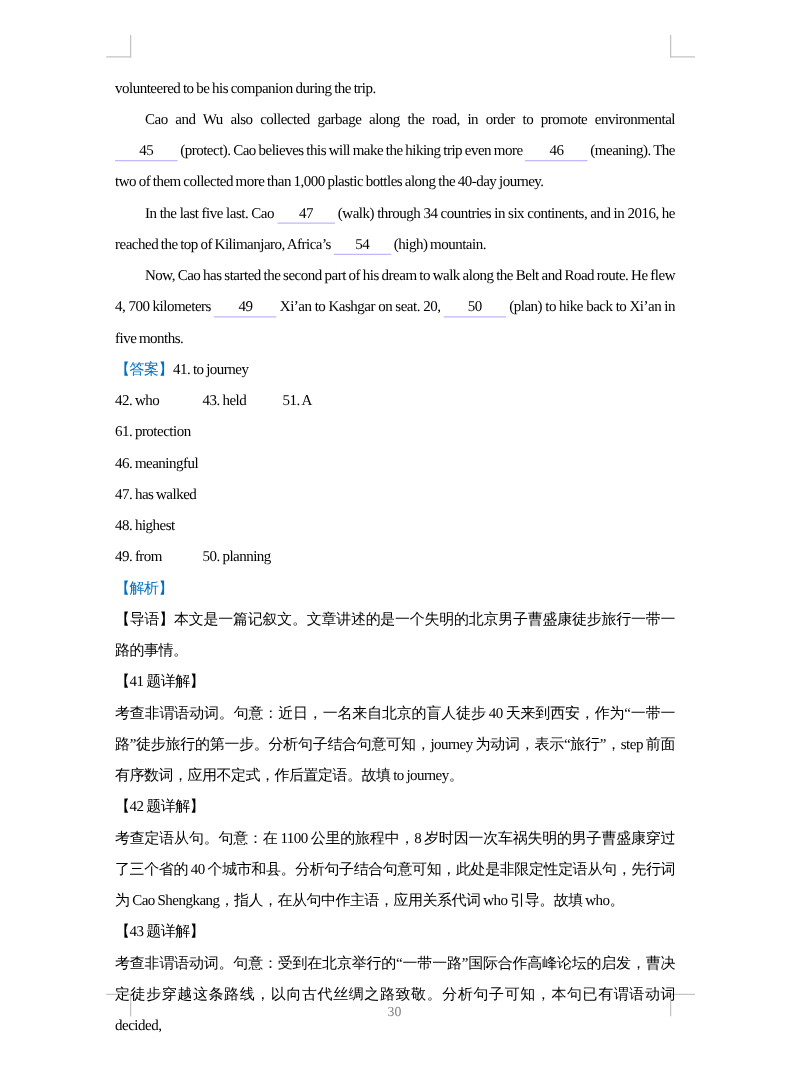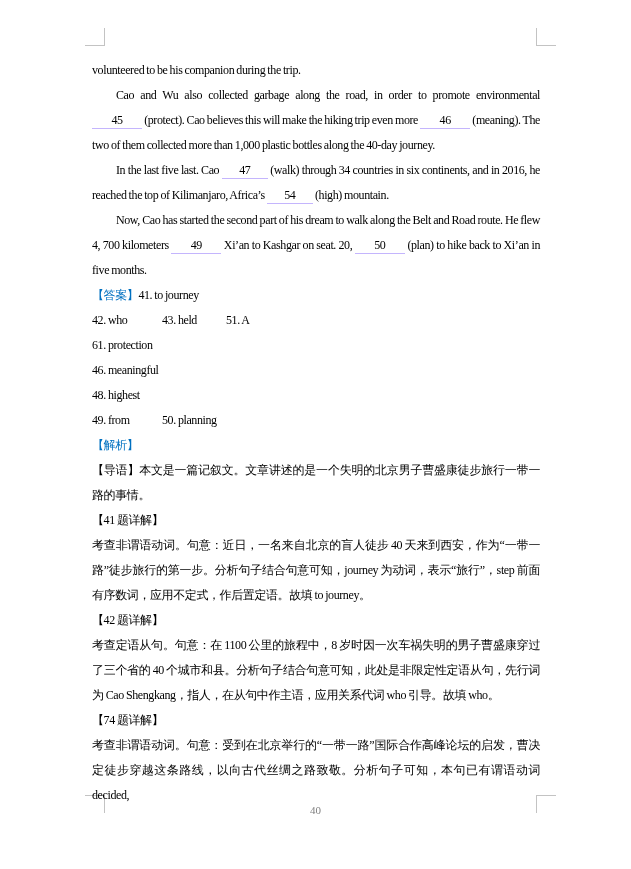--- a/index.html
+++ b/index.html
@@ -79,26 +79,27 @@
 
   <div class="content">
       <div class="para justify"><span class="seg-text">volunteered to be his companion during the trip.</span></div>
       <div class="para indent justify"><span class="seg-text">Cao and Wu also collected garbage along the road, in order to promote environmental </span><span class="seg-blank" style="width: 50px;">45</span><span class="seg-text"> (protect). Cao believes this will make the hiking trip even more </span><span class="seg-blank" style="width: 50px;">46</span><span class="seg-text"> (meaning). The two of them collected more than 1,000 plastic bottles along the 40-day journey.</span></div>
       <div class="para indent justify"><span class="seg-text">In the last five last. Cao </span><span class="seg-blank" style="width: 46px;">47</span><span class="seg-text"> (walk) through 34 countries in six continents, and in 2016, he reached the top of Kilimanjaro, Africa’s </span><span class="seg-blank" style="width: 46px;">54</span><span class="seg-text"> (high) mountain.</span></div>
       <div class="para indent justify"><span class="seg-text">Now, Cao has started the second part of his dream to walk along the Belt and Road route. He flew 4, 700 kilometers </span><span class="seg-blank" style="width: 50px;">49</span><span class="seg-text"> Xi’an to Kashgar on seat. 20, </span><span class="seg-blank" style="width: 50px;">50</span><span class="seg-text"> (plan) to hike back to Xi’an in five months.</span></div>
       <div class="para"><span class="seg-marker">【答案】</span><span class="seg-text">41. to journey</span></div>
       <div class="para"><span class="seg-col" style="width: 70px;">42. who</span><span class="seg-col" style="width: 64px;">43. held</span><span class="seg-text">51. A</span></div>
       <div class="para"><span class="seg-text">61. protection</span></div>
       <div class="para"><span class="seg-text">46. meaningful</span></div>
+      <div class="para"><span class="seg-text">47. has walked</span></div>
       <div class="para"><span class="seg-text">48. highest</span></div>
       <div class="para"><span class="seg-col" style="width: 70px;">49. from</span><span class="seg-text">50. planning</span></div>
       <div class="para"><span class="seg-marker">【解析】</span></div>
       <div class="para justify"><span class="seg-text">【导语】本文是一篇记叙文。文章讲述的是一个失明的北京男子曹盛康徒步旅行一带一路的事情。</span></div>
       <div class="para"><span class="seg-text">【41 题详解】</span></div>
       <div class="para justify"><span class="seg-text">考查非谓语动词。句意：近日，一名来自北京的盲人徒步 40 天来到西安，作为“一带一路”徒步旅行的第一步。分析句子结合句意可知，journey 为动词，表示“旅行”，step 前面有序数词，应用不定式，作后置定语。故填 to journey。</span></div>
       <div class="para"><span class="seg-text">【42 题详解】</span></div>
       <div class="para justify"><span class="seg-text">考查定语从句。句意：在 1100 公里的旅程中，8 岁时因一次车祸失明的男子曹盛康穿过了三个省的 40 个城市和县。分析句子结合句意可知，此处是非限定性定语从句，先行词为 Cao Shengkang，指人，在从句中作主语，应用关系代词 who 引导。故填 who。</span></div>
-      <div class="para"><span class="seg-text">【74 题详解】</span></div>
+      <div class="para"><span class="seg-text">【43 题详解】</span></div>
       <div class="para justify"><span class="seg-text">考查非谓语动词。句意：受到在北京举行的“一带一路”国际合作高峰论坛的启发，曹决定徒步穿越这条路线，以向古代丝绸之路致敬。分析句子可知，本句已有谓语动词 decided,</span></div>
     </div>
 
-  <div class="page-number">40</div>
+  <div class="page-number">30</div>
 </div>
 
 </body></html>

